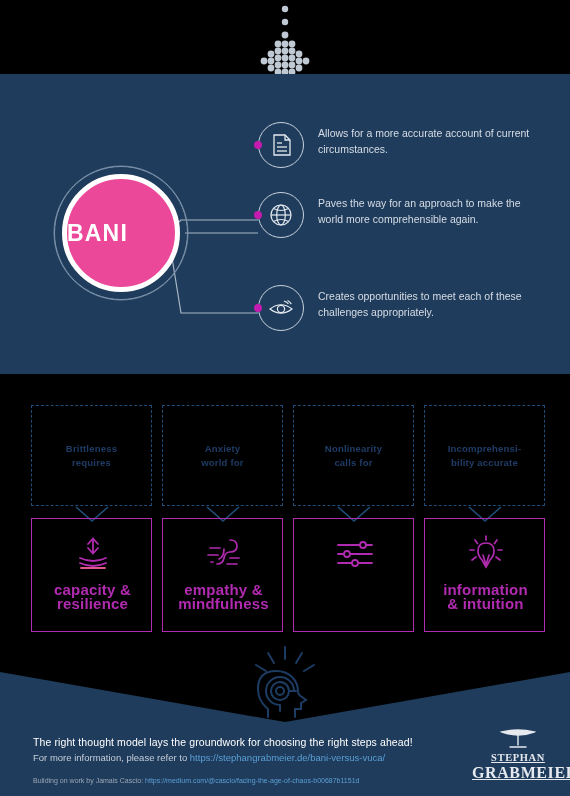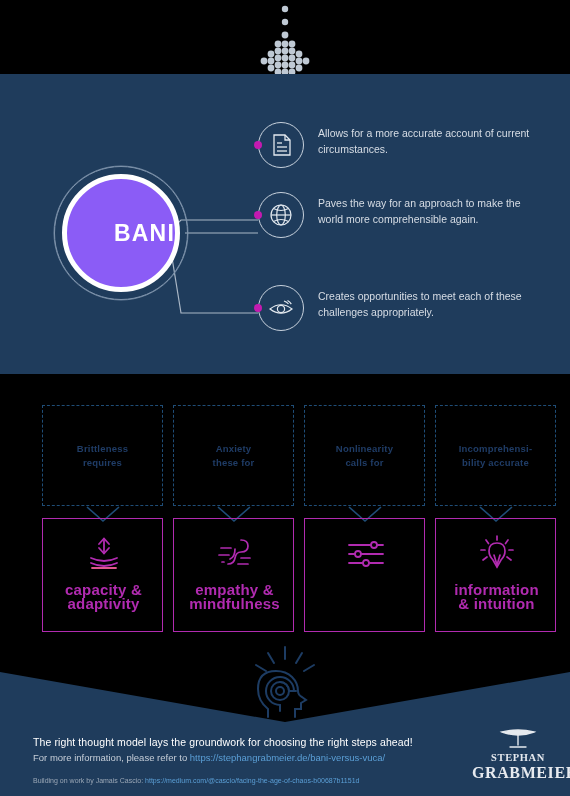--- a/index.html
+++ b/index.html
@@ -45,26 +45,26 @@
   }
   .hero-svg {
     position: absolute;
     left: 0; top: 0;
   }
   .bani-circle {
     position: absolute;
     left: 62px; top: 100px;
     width: 118px; height: 118px;
     border-radius: 50%;
-    background: #8b5cf6;
+    background: #ec4899;
     border: 5px solid #ffffff;
     box-sizing: border-box;
     display: flex;
     align-items: center;
-    justify-content: flex-end;
+    justify-content: flex-start;
   }
   .bani-label {
     color: #ffffff;
     font-size: 23px;
     font-weight: bold;
     letter-spacing: 1.2px;
     font-family: "Liberation Sans", sans-serif;
   }
   .bani-outer-ring {
     position: absolute;
@@ -111,21 +111,20 @@
     line-height: 16px;
     font-family: "Liberation Sans", sans-serif;
   }
 
   
   .cards-section {
     position: absolute;
     left: 0; top: 374px;
     width: 520px; height: 300px;
     background: #000000;
-    margin-left: 11px;
   }
   .card-col {
     position: absolute;
     width: 121px;
   }
   .dashed-box {
     position: absolute;
     top: 31px;
     left: 0;
     width: 121px;
@@ -233,20 +232,21 @@
   }
   .logo-name {
     position: absolute;
     left: 0;
     width: 92px;
     text-align: center;
     color: #e6eaef;
     font-family: "Liberation Serif", serif;
     font-weight: bold;
     letter-spacing: 0.6px;
+    text-decoration: underline;
   }
   .logo-name-1 { top: 26px; font-size: 10.5px; }
   .logo-name-2 { top: 38px; font-size: 16px; }
 </style>
 </head>
 <body>
 
 <div id="infographic">
 
   <div class="top-band">
@@ -374,30 +374,30 @@
               <path d="M16 10 L21 4.5 L26 10"></path>
               <path d="M16 14 L21 19.5 L26 14"></path>
               <path d="M8 24 q13 6 26 0"></path>
               <path d="M8 29 q13 6 26 0"></path>
               <path d="M9 34 h24" stroke="#e0568f"></path>
             </g>
           </svg>
         </div>
         <div class="solid-label">
           <span>capacity &amp;</span><br>
-          <span>adaptivity</span>
+          <span>resilience</span>
         </div>
       </div>
     </div>
 
     <div class="card-col" style="left:162px">
       <div class="dashed-box">
         <div class="dashed-label">
           <span>Anxiety</span><br>
-          <span>these for</span>
+          <span>world for</span>
         </div>
       </div>
       <svg class="chevron" viewBox="0 0 40 20">
         <path d="M4 2 L20 16 L36 2" stroke="#1f4d77" stroke-width="1.6" fill="none"></path>
       </svg>
       <div class="solid-box">
         <div class="solid-icon">
           <svg width="42" height="40" viewBox="0 0 42 40">
             <g stroke="#b12bb0" stroke-width="1.7" fill="none" stroke-linecap="round">
               <path d="M27 6 q7 0 7 6 q0 6 -7 6 q-5 0 -6 6 q-1 6 -7 6"></path>

